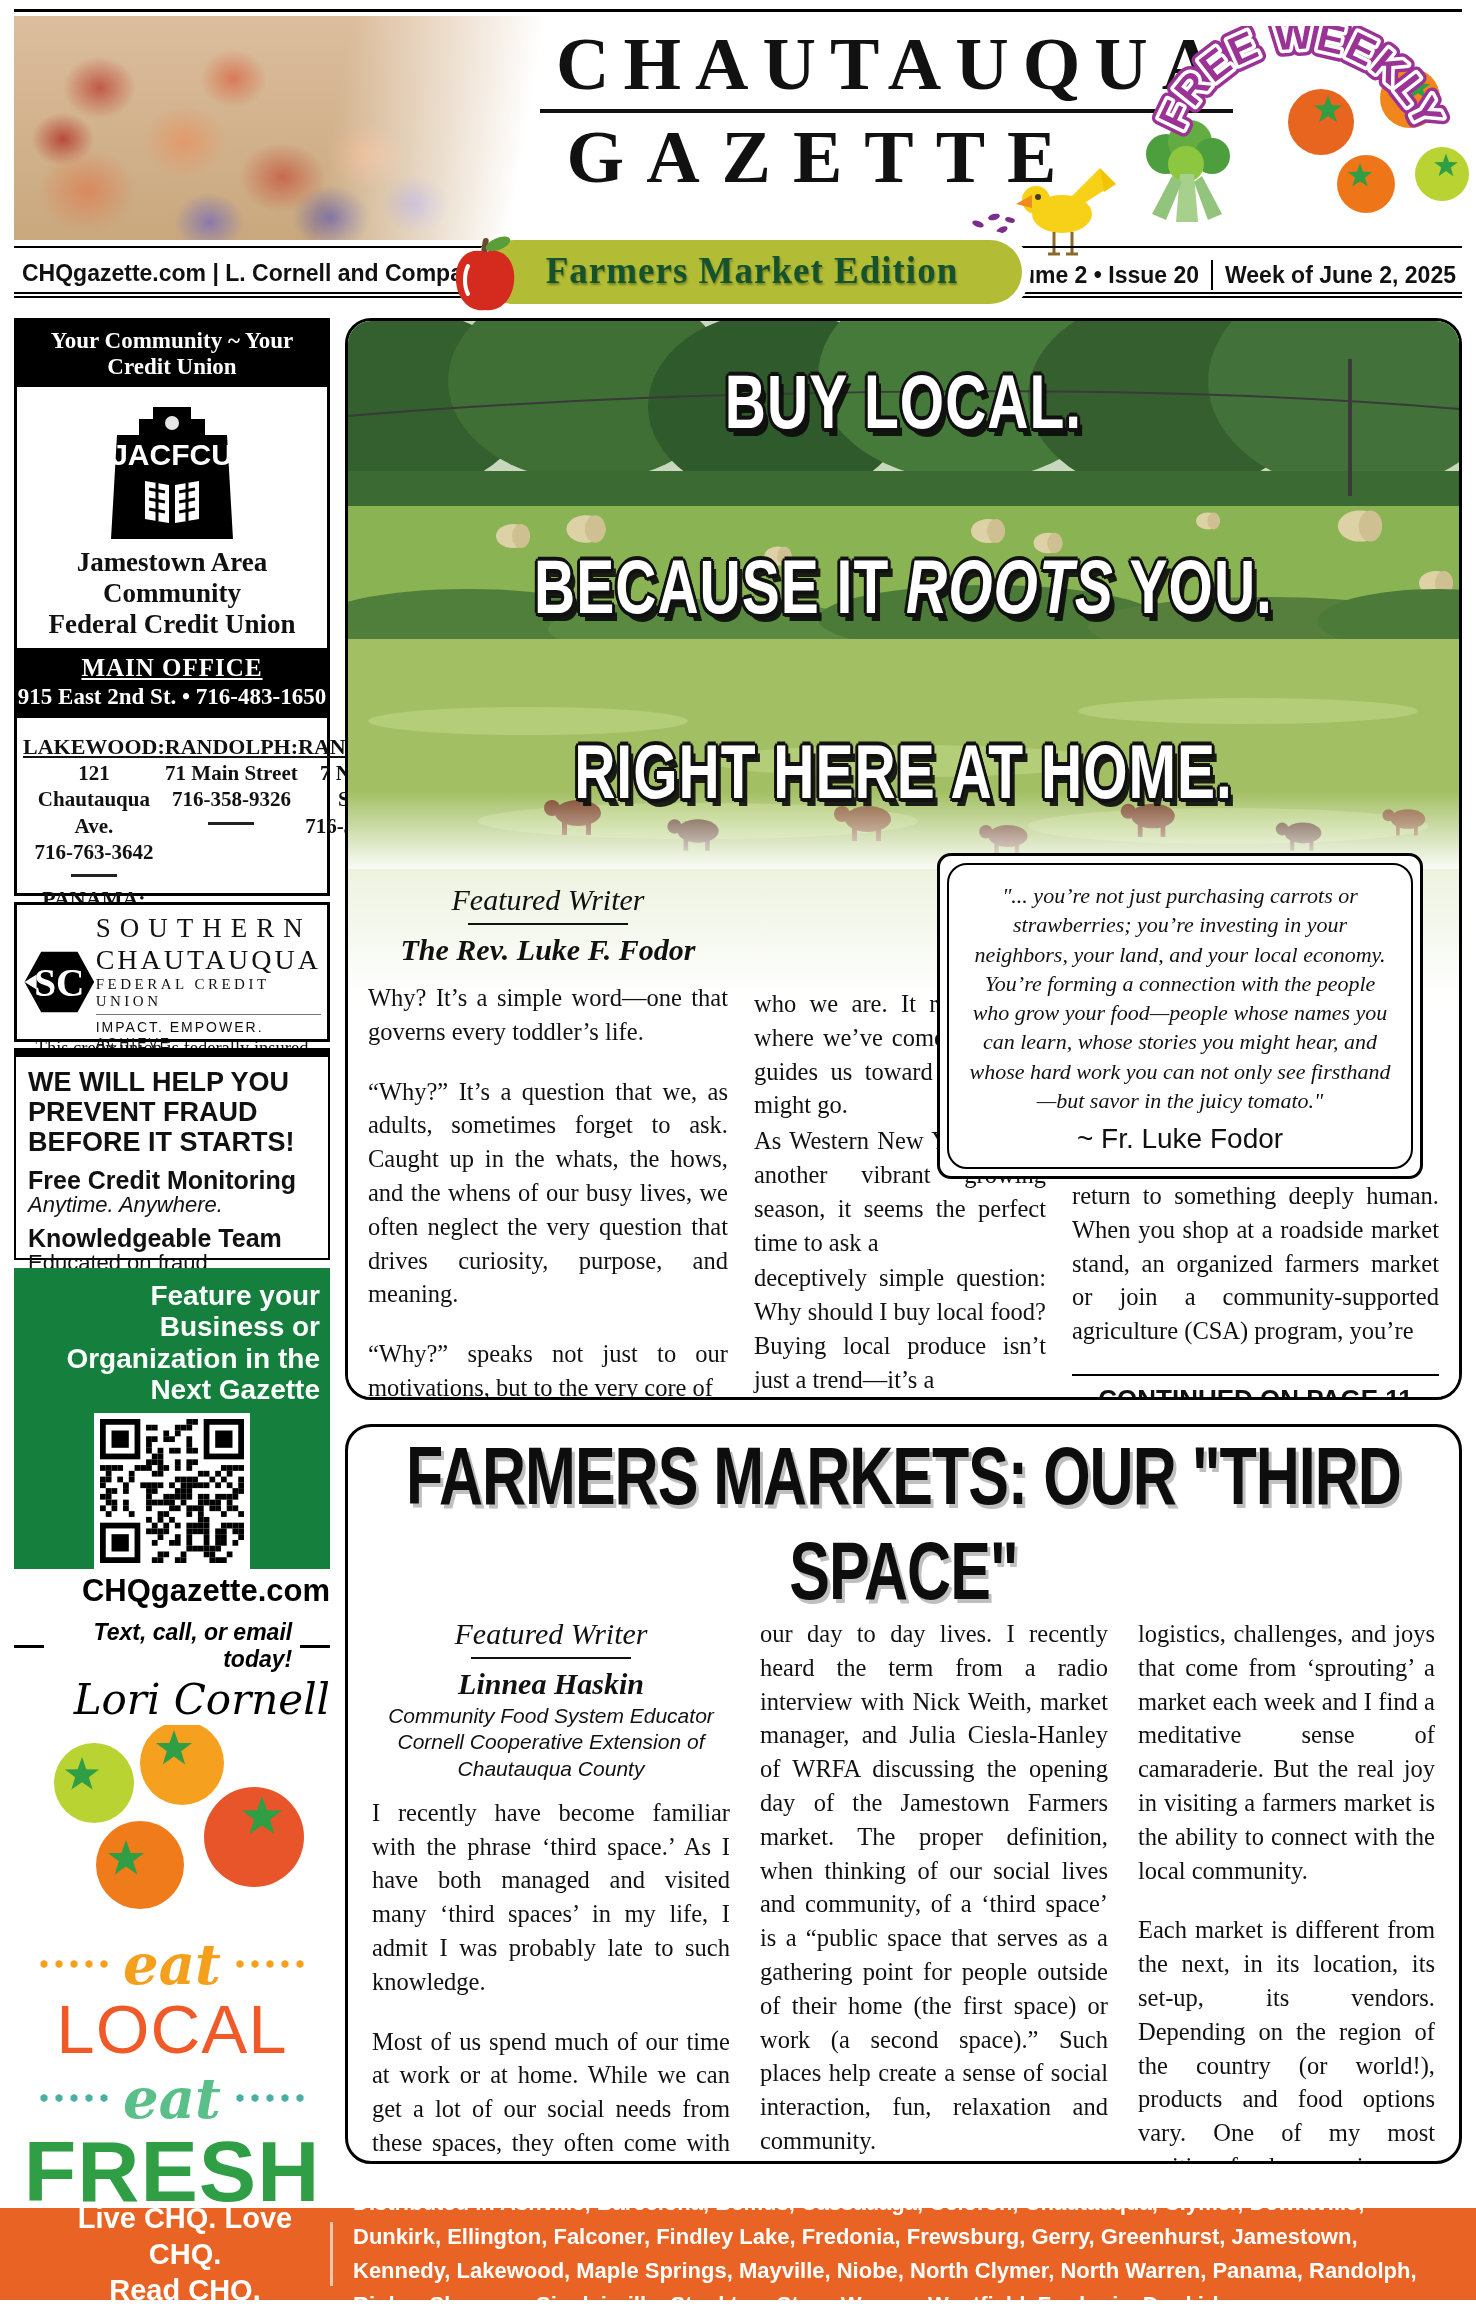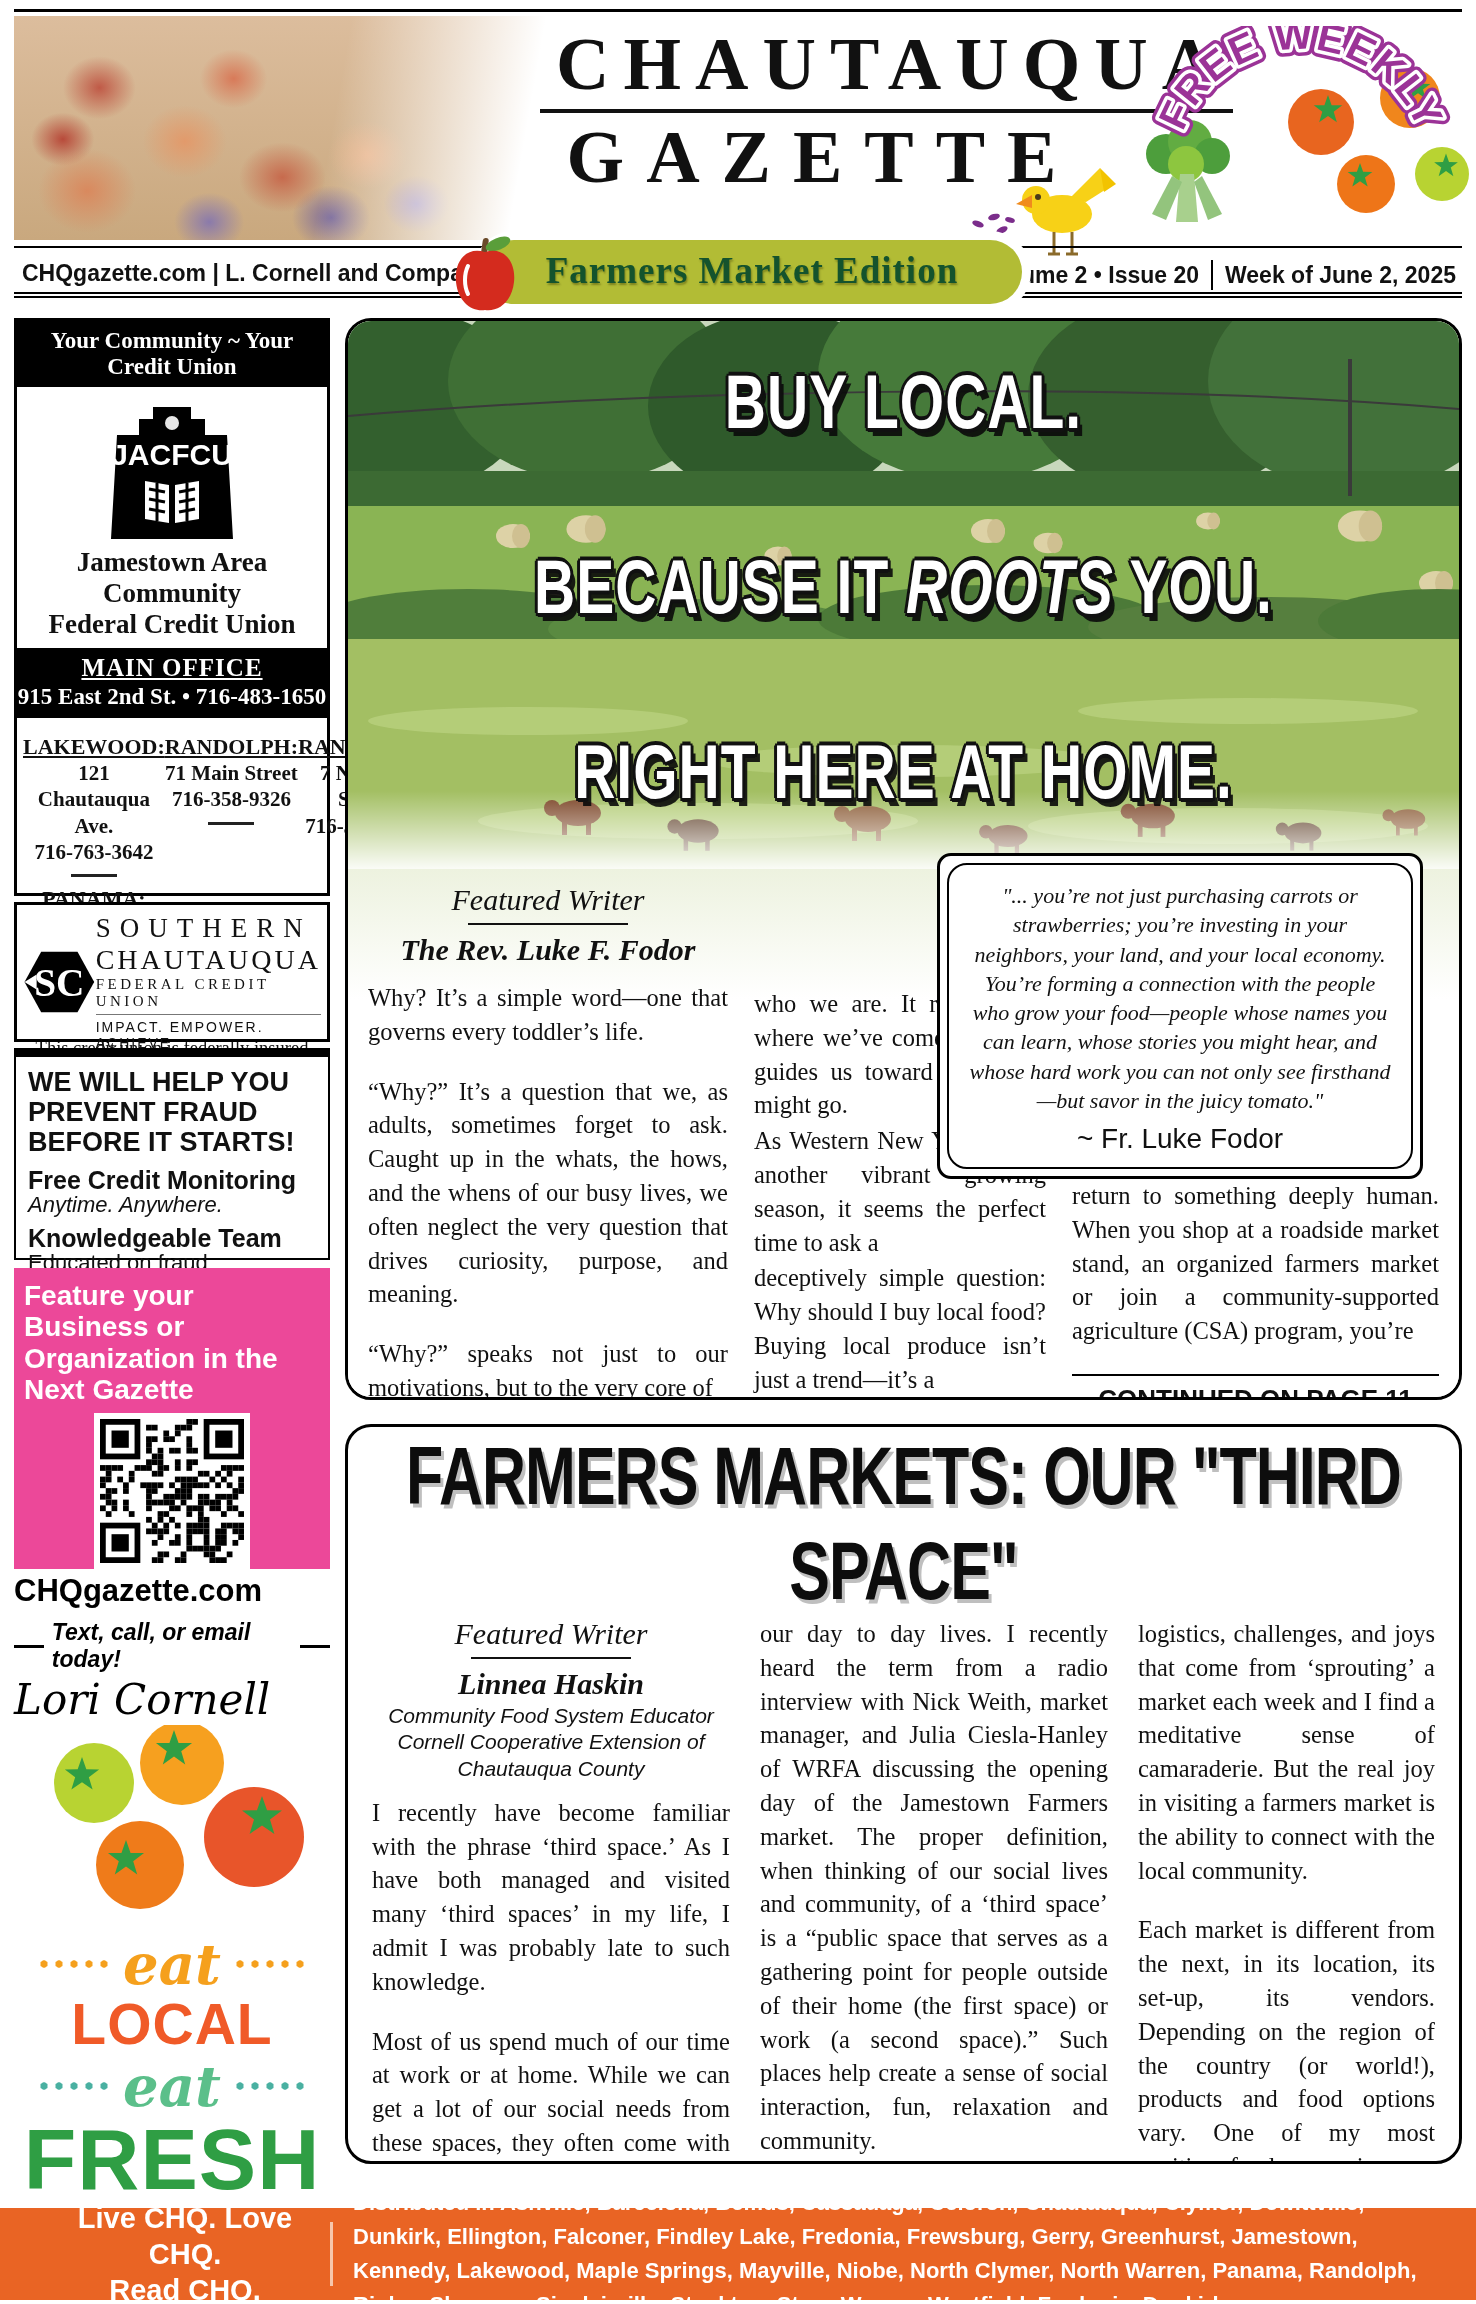--- a/index.html
+++ b/index.html
@@ -74,42 +74,42 @@
     font-size:22px; margin-top:4px; }
 
   .fraud { top:1048px; height:212px; border:2px solid #000; border-top:9px solid #000;
     font-family:"Liberation Sans",sans-serif; padding:10px 12px; }
   .fraud-h { font-weight:bold; font-size:27px; line-height:1.12; }
   .fr-item { margin-top:9px; line-height:1.05; }
   .fr-item .t { font-weight:bold; font-size:25px; }
   .fr-item .d { font-size:22px; }
   .fr-item .di { font-style:italic; font-size:22px; }
 
-  .qr-ad { top:1268px; height:440px; background:#ec4899; color:#fff; text-align:left; }
+  .qr-ad { top:1268px; height:440px; background:#15803d; color:#fff; text-align:right; }
   .qr-head { font-family:"Liberation Sans",sans-serif; font-weight:bold; font-size:28px; line-height:1.12; padding:12px 10px 8px; }
   .qr-card { background:#fff; color:#000; margin:0; padding:2px 0 6px; }
   .qr-box { width:156px; height:156px; margin:0 auto; background:#fff; padding:6px; }
   .qr-site { font-family:"Liberation Sans",sans-serif; font-weight:bold; font-size:31px; margin-top:2px; }
   .qr-cta { display:flex; align-items:center; justify-content:center; gap:8px; margin-top:10px; }
   .qr-cta .ln { width:34px; height:3px; background:#000; }
   .qr-cta .t { font-family:"Liberation Sans",sans-serif; font-weight:bold; font-style:italic; font-size:23px; }
   .qr-sig { font-family:"DejaVu Serif",serif; font-style:italic; font-size:42px; margin:2px 0 16px; }
   .qr-foot { background:#000; color:#fff; padding:6px 0 10px; }
   .qr-phone { font-family:"Liberation Sans",sans-serif; font-weight:bold; font-size:36px; }
   .qr-mail { font-family:"Liberation Sans",sans-serif; font-weight:bold; font-size:26px; }
 
   .eat-local { top:1725px; height:470px; text-align:center; }
   .el-row { display:flex; align-items:center; justify-content:center; gap:10px; margin-top:2px; }
   .dots-o { width:78px; height:10px;
     background-image:radial-gradient(circle,#f5a01d 3.4px, transparent 4px); background-size:15px 10px; background-position:center; }
   .dots-t { width:78px; height:10px;
     background-image:radial-gradient(circle,#49b0a1 3.4px, transparent 4px); background-size:15px 10px; background-position:center; }
   .el-eat1 { font-family:"DejaVu Serif",serif; font-style:italic; font-weight:bold; font-size:56px; color:#f5a01d; }
   .el-eat2 { font-family:"DejaVu Serif",serif; font-style:italic; font-weight:bold; font-size:56px; color:#5bbf8a; }
-  .el-local { font-family:"Liberation Sans",sans-serif; font-weight:bold; font-size:57px; color:#f05a28; line-height:.95; letter-spacing:1px; }
+  .el-local { font-family:"Liberation Sans",sans-serif; font-weight:normal; font-size:69px; color:#f05a28; line-height:.95; letter-spacing:1px; }
   .el-fresh { font-family:"Liberation Sans",sans-serif; font-weight:bold; font-size:86px; color:#2f9e44; line-height:.95; letter-spacing:1px; }
 
   
   .article { position:absolute; left:345px; width:1117px; border:3px solid #000; border-radius:26px;
     overflow:hidden; background:#fff; }
   .article1 { top:318px; height:1082px; }
   .article2 { top:1424px; height:740px; }
 
   .hero { position:relative; width:100%; height:548px; }
   .hero svg { display:block; width:100%; height:100%; }

